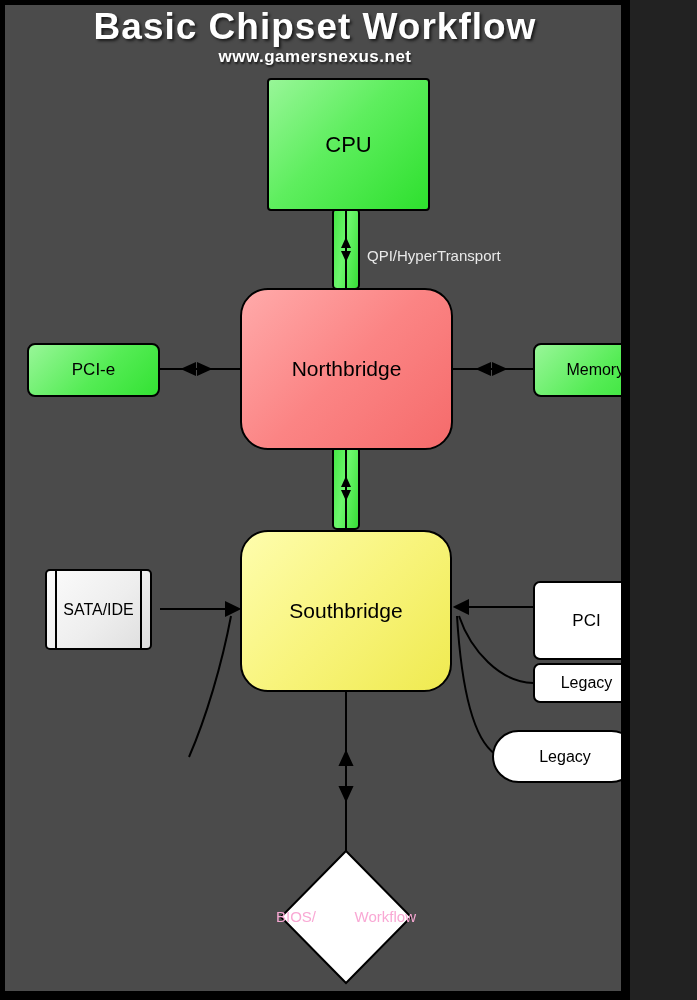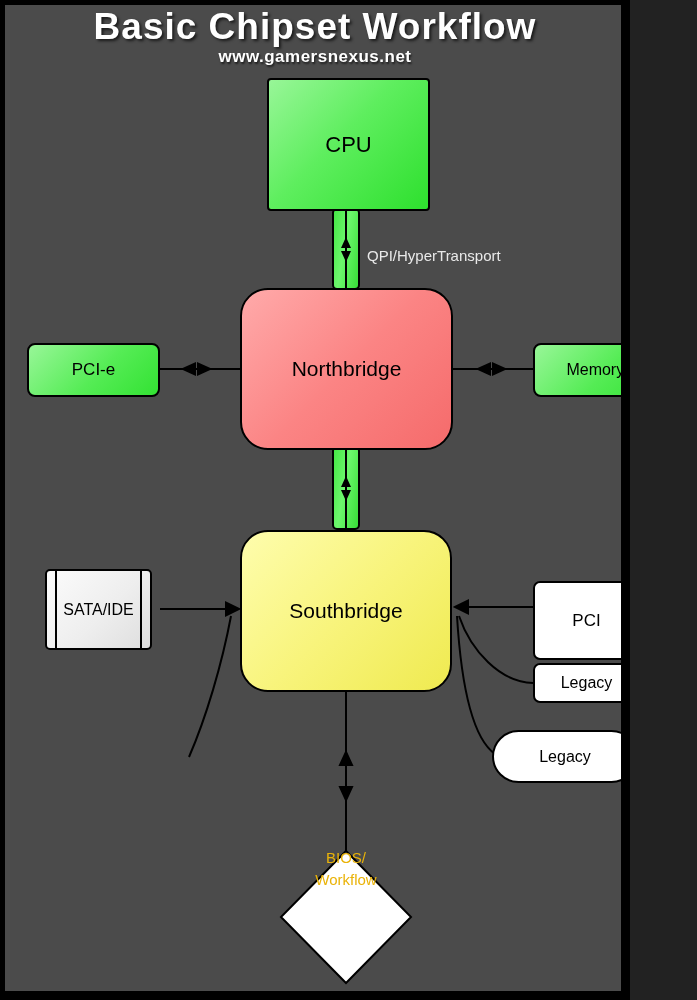--- a/index.html
+++ b/index.html
@@ -66,23 +66,23 @@
   .bus .arrows { position:relative; display:flex; flex-direction:column; align-items:center; gap:3px; z-index:2; }
   .tri-up   { width:0; height:0; border-left:5.5px solid transparent; border-right:5.5px solid transparent; border-bottom:11px solid #000; }
   .tri-down { width:0; height:0; border-left:5.5px solid transparent; border-right:5.5px solid transparent; border-top:11px solid #000; }
   .qpi-label {
     position:absolute; left:367px; top:236px; z-index:12;
     font-size:15px; color:#e9e9e9;margin-top:11px;
   }
   .bios { position:absolute; left:276px; top:847px; width:140px; height:140px; z-index:10; }
   .bios svg { position:absolute; left:0; top:0; }
   .bios-text {
-    position:absolute; inset:0; display:flex; flex-direction:column;
-    align-items:center; justify-content:flex-start; text-align:center;
-    font-size:15px; color:#eab308; line-height:1.45;
+    position:absolute; inset:0; display:flex; flex-direction:row;
+    align-items:center; justify-content:space-between; text-align:center;
+    font-size:15px; color:#f9a8d4; line-height:1.45;
   }
 </style>
 </head>
 <body>
 
 <div class="frame">
 
   <div class="edge-highlight"></div>
 
   <div class="title">Basic Chipset Workflow</div>

